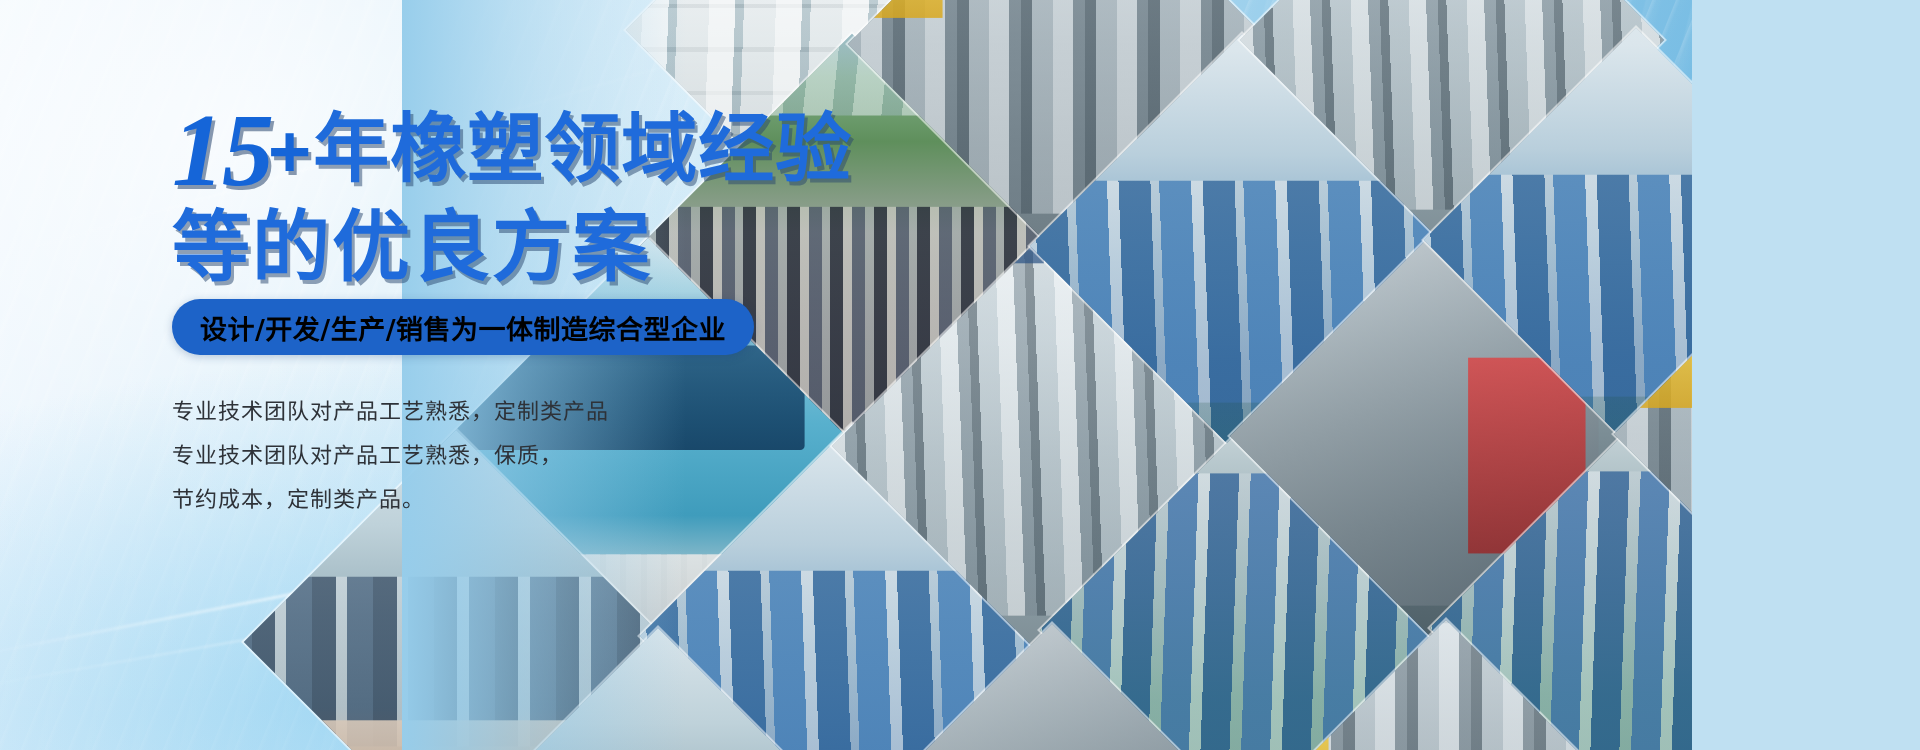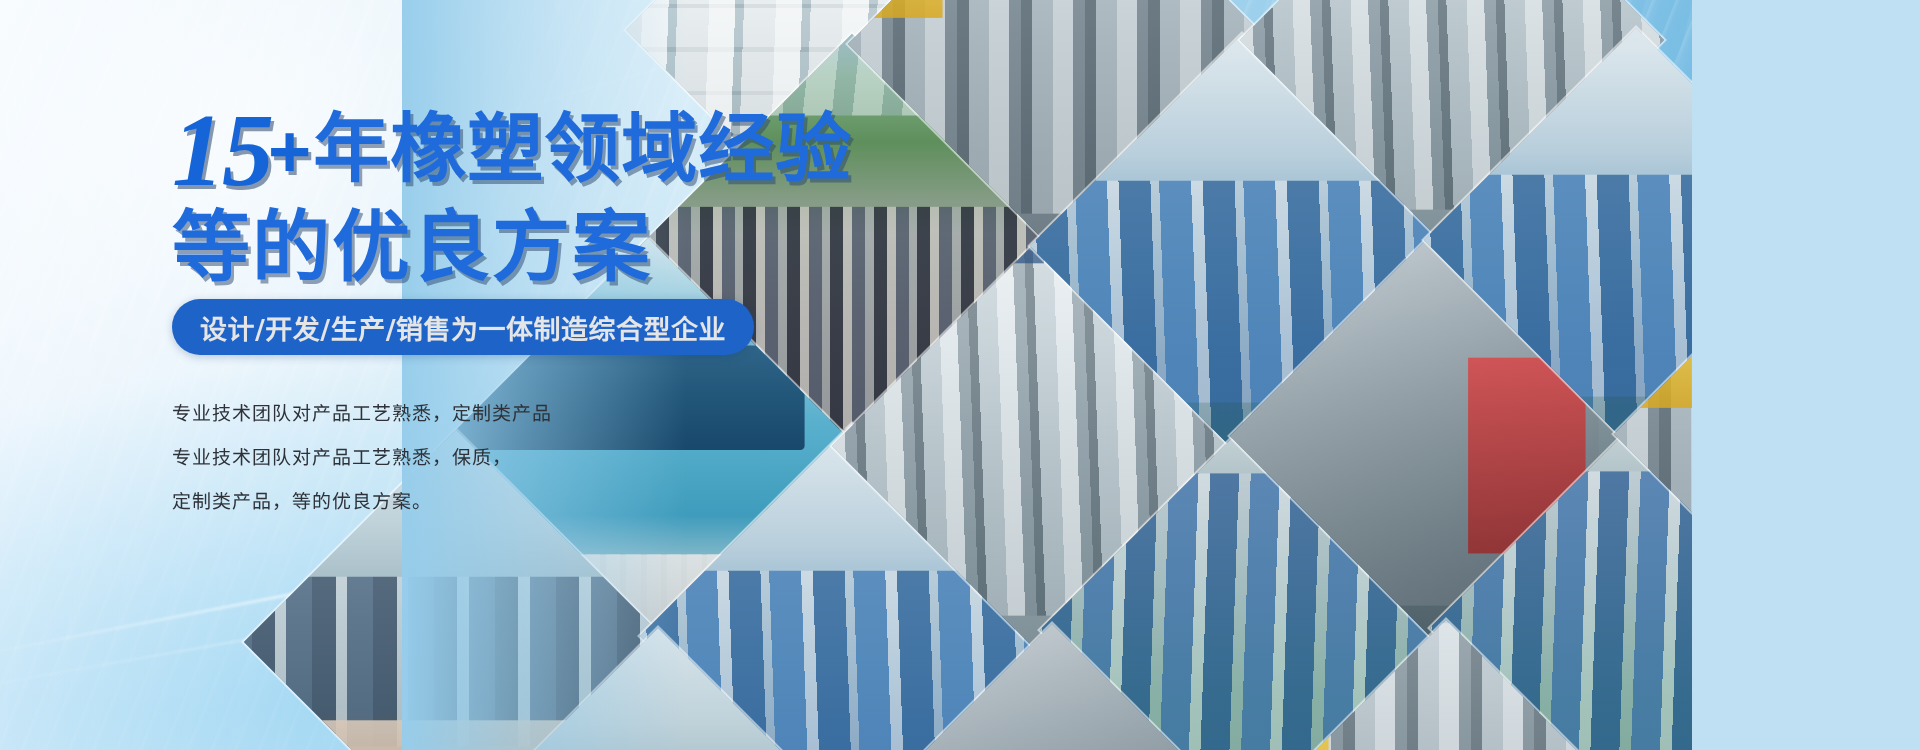--- a/index.html
+++ b/index.html
@@ -120,34 +120,34 @@
   .cn-big.l2 { font-size:78px; letter-spacing:2px; vertical-align:0; }
 
   
   .pill {
     position:absolute; left:172px; top:299px;
     display:inline-flex; align-items:center;
     height:56px;
     padding:0 28px 0 28px;
     background:#1d63c8;
     border-radius:28px;
-    color:#e5e5e5;
+    color:#000000;
     font-family:"DejaVu Sans","Liberation Sans",sans-serif;
     font-size:27px;
     font-weight:bold;
     letter-spacing:.5px;
     white-space:nowrap;
     box-shadow:0 2px 8px rgba(20,60,120,.25);
   }
 
   
   .para {
     position:absolute; left:172px; top:392px;
-    font-family:Liberation Serif, serif;
-    font-size:19px;
+    font-family:Liberation Mono, monospace;
+    font-size:22px;
     color:#2e3238;
     line-height:44px;
     letter-spacing:1px;
     white-space:nowrap;
   }
   .para div { margin:0; }
 
   
   .collage {
     position:absolute; right:0; top:0;
@@ -472,17 +472,17 @@
       <div class="hl-line">
         <span class="cn-big l2">等的优良方案</span>
       </div>
     </div>
 
     <div class="pill">设计/开发/生产/销售为一体制造综合型企业</div>
 
     <div class="para">
       <div>专业技术团队对产品工艺熟悉，定制类产品</div>
       <div>专业技术团队对产品工艺熟悉，保质，</div>
-      <div>定制类产品，等的优良方案。</div>
+      <div>节约成本，定制类产品。</div>
     </div>
 
   </div>
 </div>
 
 </body></html>

